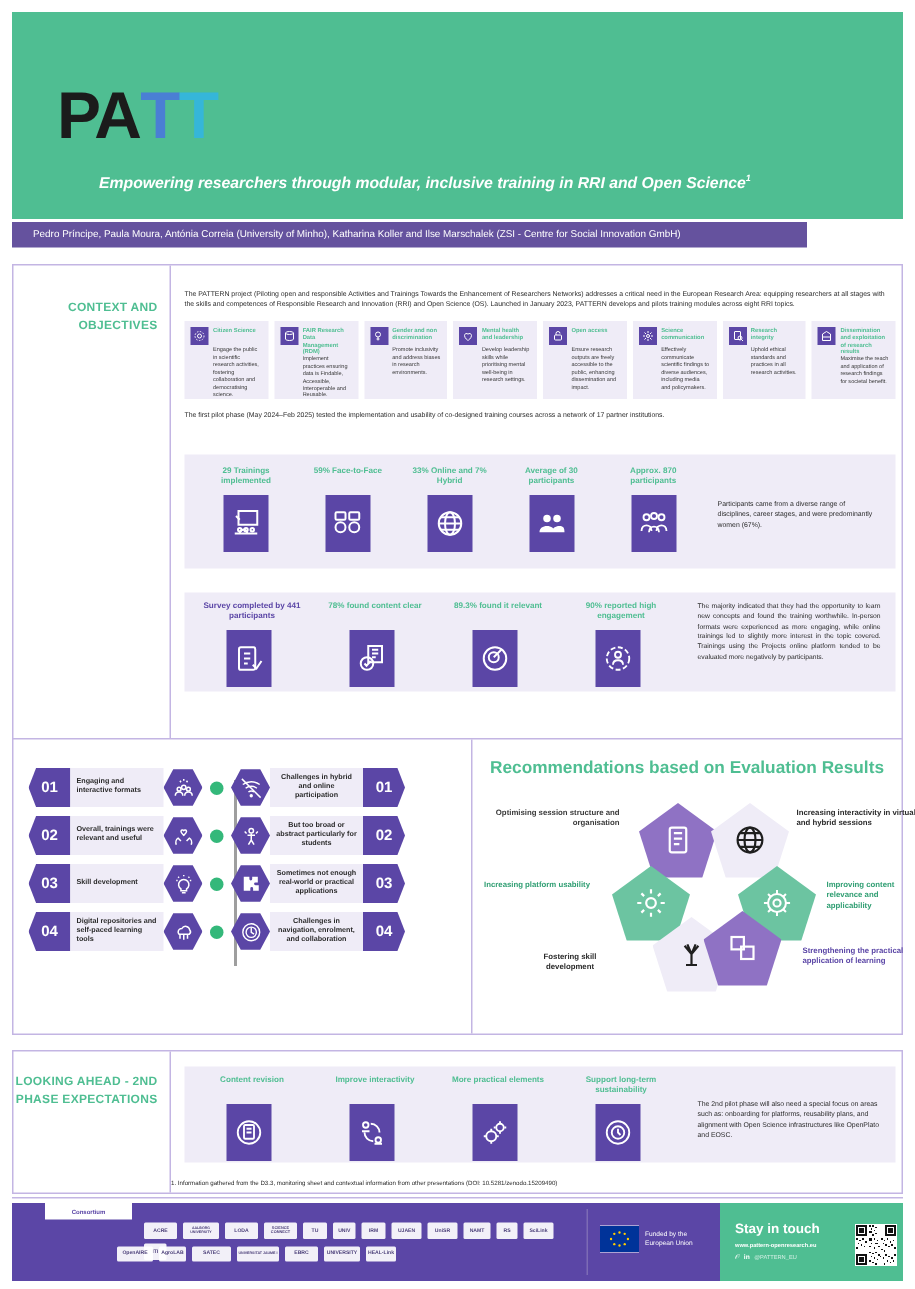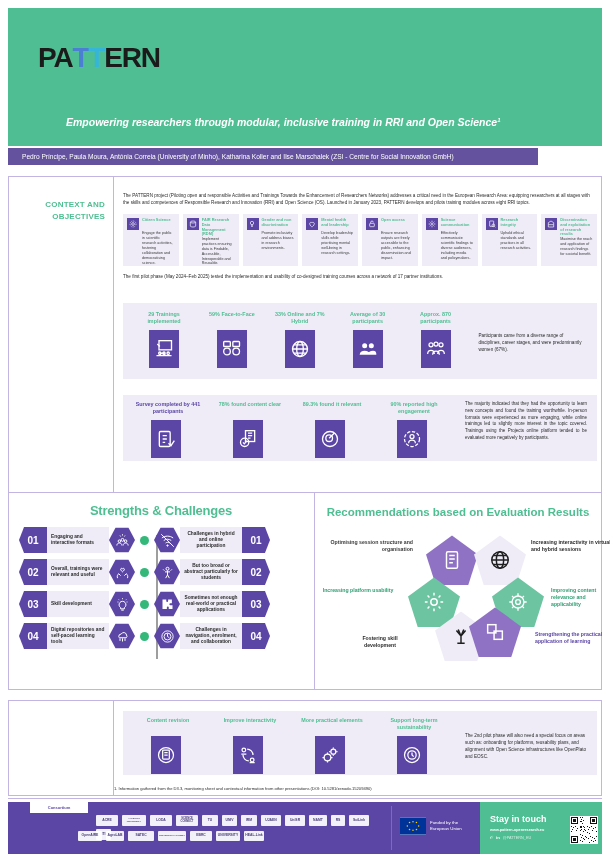--- a/index.html
+++ b/index.html
@@ -10,22 +10,22 @@
     overflow: hidden;
   }
   .poster { position: relative; width: 610px; height: 859px; background: #fff; }
 
   
   .header {
     position: absolute; left: 8px; top: 8px; width: 594px; height: 138px;
     background: #4FBE92;
   }
   .logo-wrap {
-    position: absolute; left: 30px; top: 36px;
-    font-size: 28px; font-weight: 800; letter-spacing: -1.2px;
+    position: absolute; left: 30px; top: 48px;
+    font-size: 44px; font-weight: 800; letter-spacing: -1.2px;
     line-height: 1; color: #1b1b1b;
     display: flex; align-items: flex-end;
   }
   .logo-t1 { color: #4a7fd4; }
   .logo-t2 { color: #35b6d9; }
   .header-title {
     position: absolute; left: 248px; top: 36px; width: 330px;
     color: #ffffff; font-size: 15.5px; font-weight: bold; line-height: 1.32;
   }
   .header-sub {
@@ -187,21 +187,20 @@
 </head>
 <body>
 
 <div class="poster">
 
   <div class="header">
     <div class="logo-wrap">
       <span>PA</span>
         <span class="logo-t1">T</span>
         <span class="logo-t2">T</span>
-        <span>ERN</span>
     </div>
     <div class="header-sub"><span>Empowering researchers through modular, inclusive training in RRI and Open Science</span><sup>1</sup></div>
   </div>
   <div class="authors">Pedro Príncipe, Paula Moura, Antónia Correia (University of Minho), Katharina Koller and Ilse Marschalek (ZSI - Centre for Social Innovation GmbH)</div>
 
   <div class="panel" style="top:176px; height:348px;">
     <div class="panel-divider"></div>
 
     <div class="sec-label" style="top:22px;">CONTEXT AND OBJECTIVES</div>
     <div class="content" style="top:16px; width:474px;">
@@ -405,21 +404,20 @@
         </div>
         <div class="stat-note" style="width:125px; margin-left:4px; text-align:justify; font-size:4.5px;">The majority indicated that they had the opportunity to learn new concepts and found the training worthwhile. In-person formats were experienced as more engaging, while online trainings led to slightly more interest in the topic covered. Trainings using the Projects online platform tended to be evaluated more negatively by participants.</div>
       </div>
     </div>
   </div>
 
   <div class="panel" style="top:492px; height:198px;">
     <div class="panel-divider" style="left:305px;"></div>
 
     <div style="position:absolute; left:0; top:0; width:304px; height:196px; padding:10px 10px;">
-      <div class="sc-title">Strengths &amp; Challenges</div>
       <div style="position:relative; margin-top:9px;">
         <div class="sc-spine" style="left:137px; top:8px; height:124px;"></div>
 
         <div class="sc-row">
           <div class="num-hex">01</div>
           <div class="sc-text lt">Engaging and interactive formats</div>
           <div class="hexicon">
               <svg viewBox="0 0 24 24" fill="none" stroke="#fff" stroke-width="1.6">
                 <circle cx="7" cy="13" r="2"></circle>
                 <circle cx="12" cy="11" r="2.3"></circle>
@@ -551,20 +549,21 @@
         <div class="rec-lbl" style="left:228px; top:62px; width:62px; color:#2f9e72;">Improving content relevance and applicability</div>
         <div class="rec-lbl" style="left:212px; top:106px; width:72px; color:#5B46A6;">Strengthening the practical application of learning</div>
         <div class="rec-lbl" style="left:24px; top:110px; width:66px; text-align:center; color:#2b2b2b;">Fostering skill development</div>
         <div class="rec-lbl" style="left:-4px; top:62px; width:78px; text-align:center; color:#2f9e72;">Increasing platform usability</div>
       </div>
     </div>
   </div>
 
   <div class="panel" style="top:700px; height:96px;">
     <div class="panel-divider"></div>
+    <div class="sec-label" style="top:14px;">LOOKING AHEAD - 2ND PHASE EXPECTATIONS</div>
     <div class="content band" style="top:10px; width:474px; height:64px;">
       <div class="stat-band" style="padding:6px 10px;">
         <div class="stat-item" style="width:84px;">
           <div class="stat-label" style="width:70px;">Content revision</div>
           <div class="stat-box" style="margin-left:18px;">
               <svg viewBox="0 0 24 24" fill="none" stroke="#fff" stroke-width="1.5">
                 <circle cx="12" cy="12" r="9"></circle>
                 <rect x="8" y="6" width="8" height="11" rx="1"></rect>
                 <path d="M10 9h4M10 12h4"></path>
               </svg>

